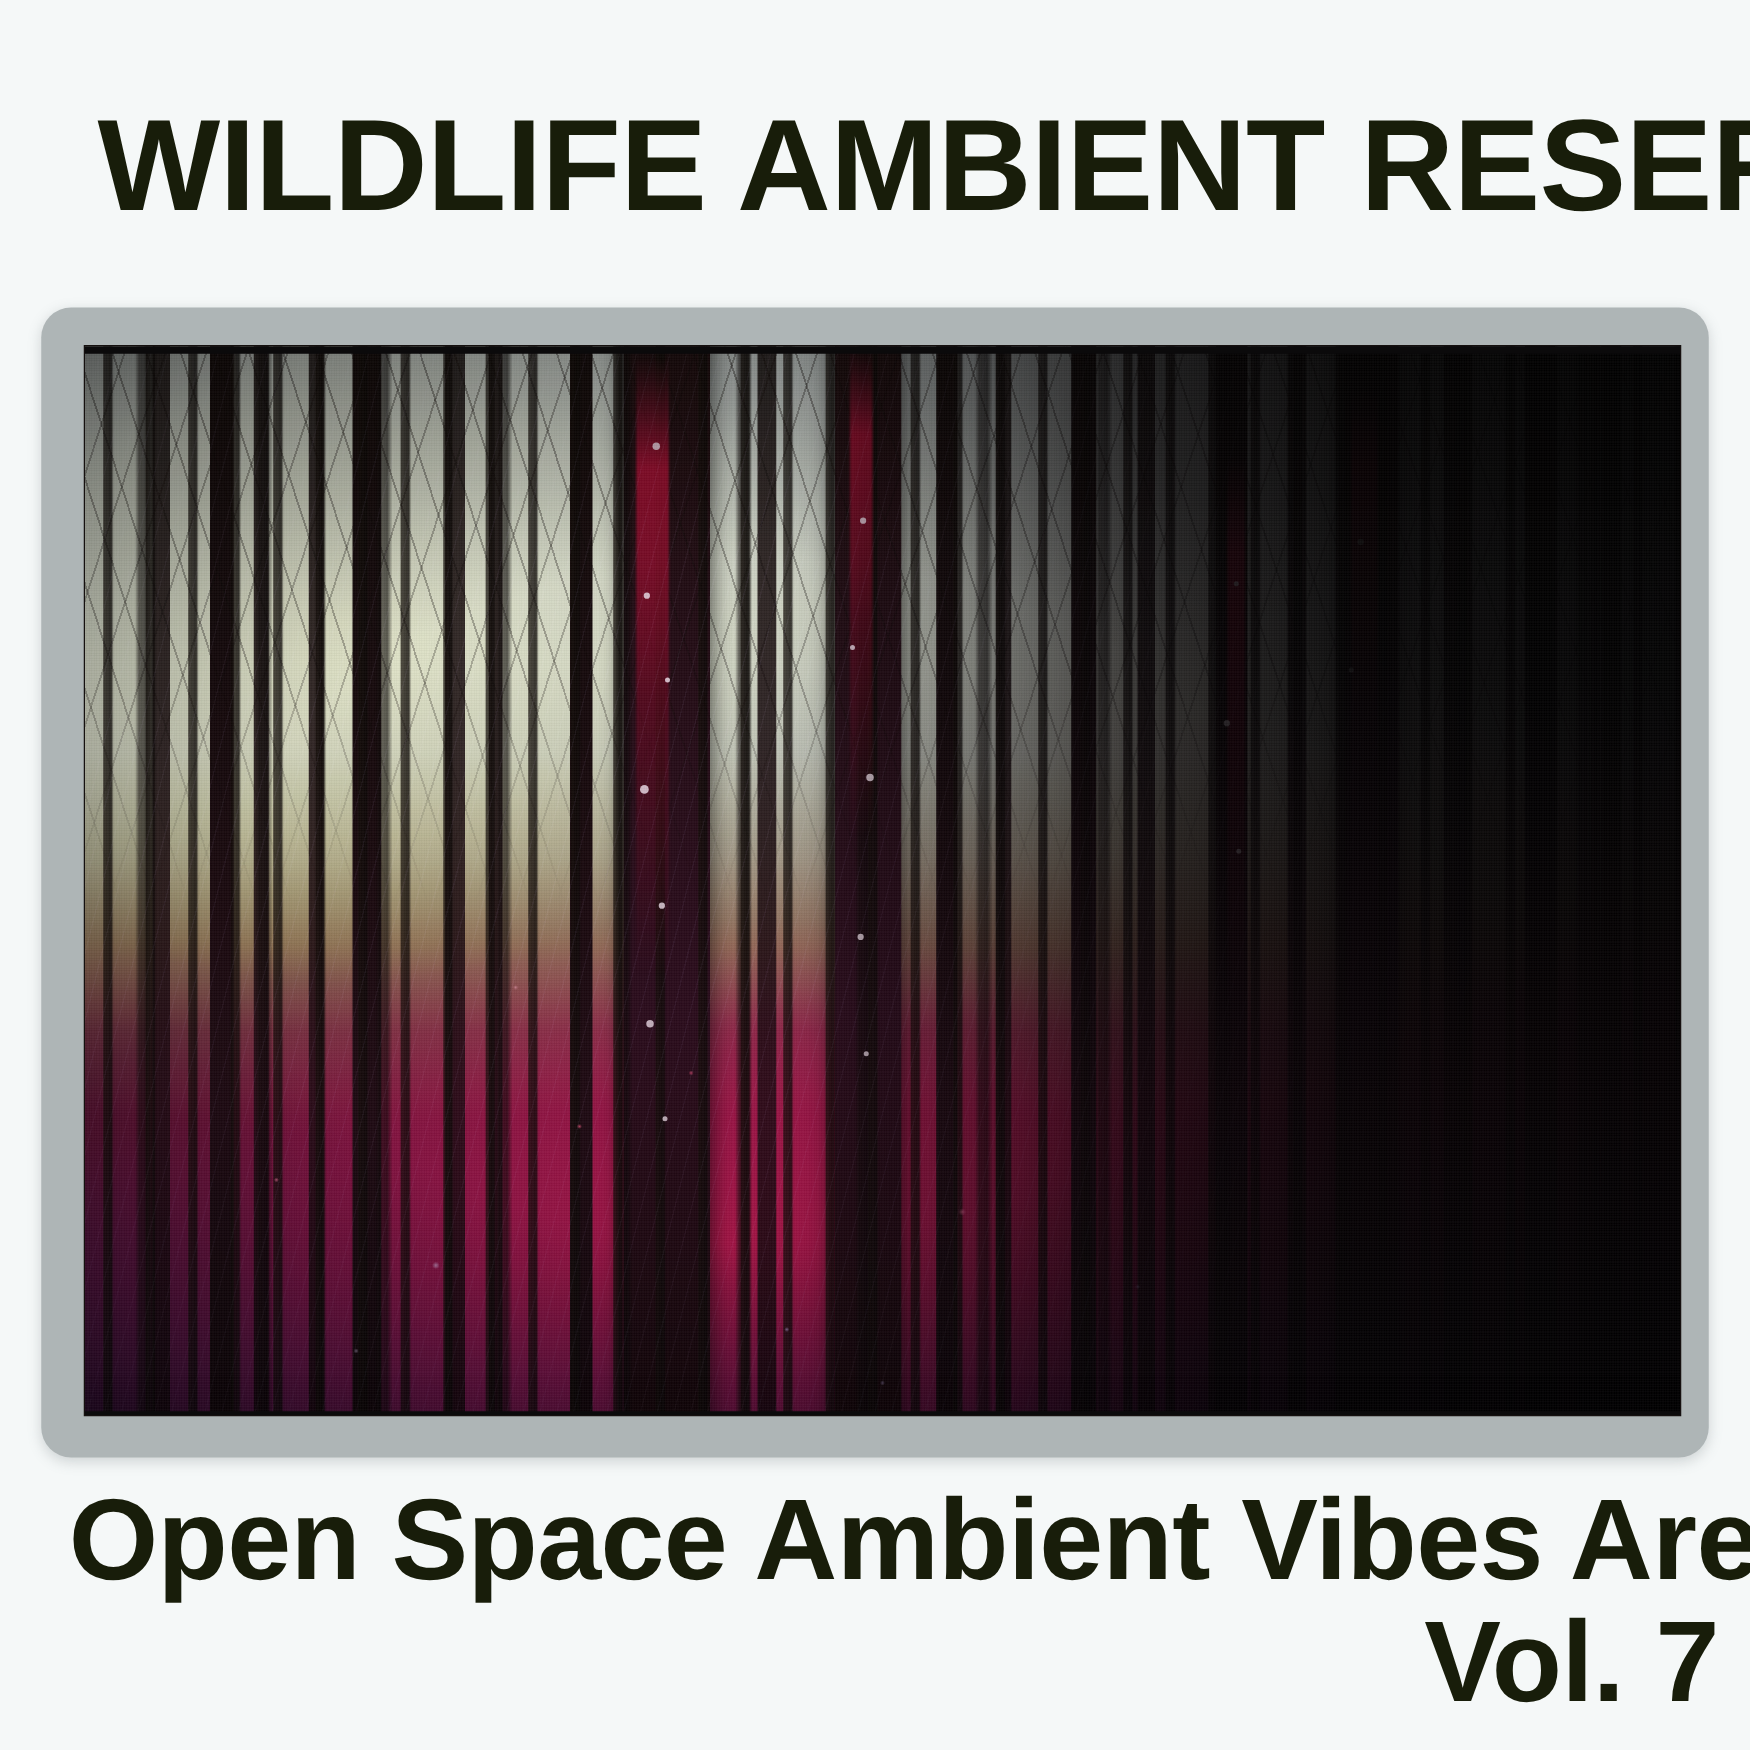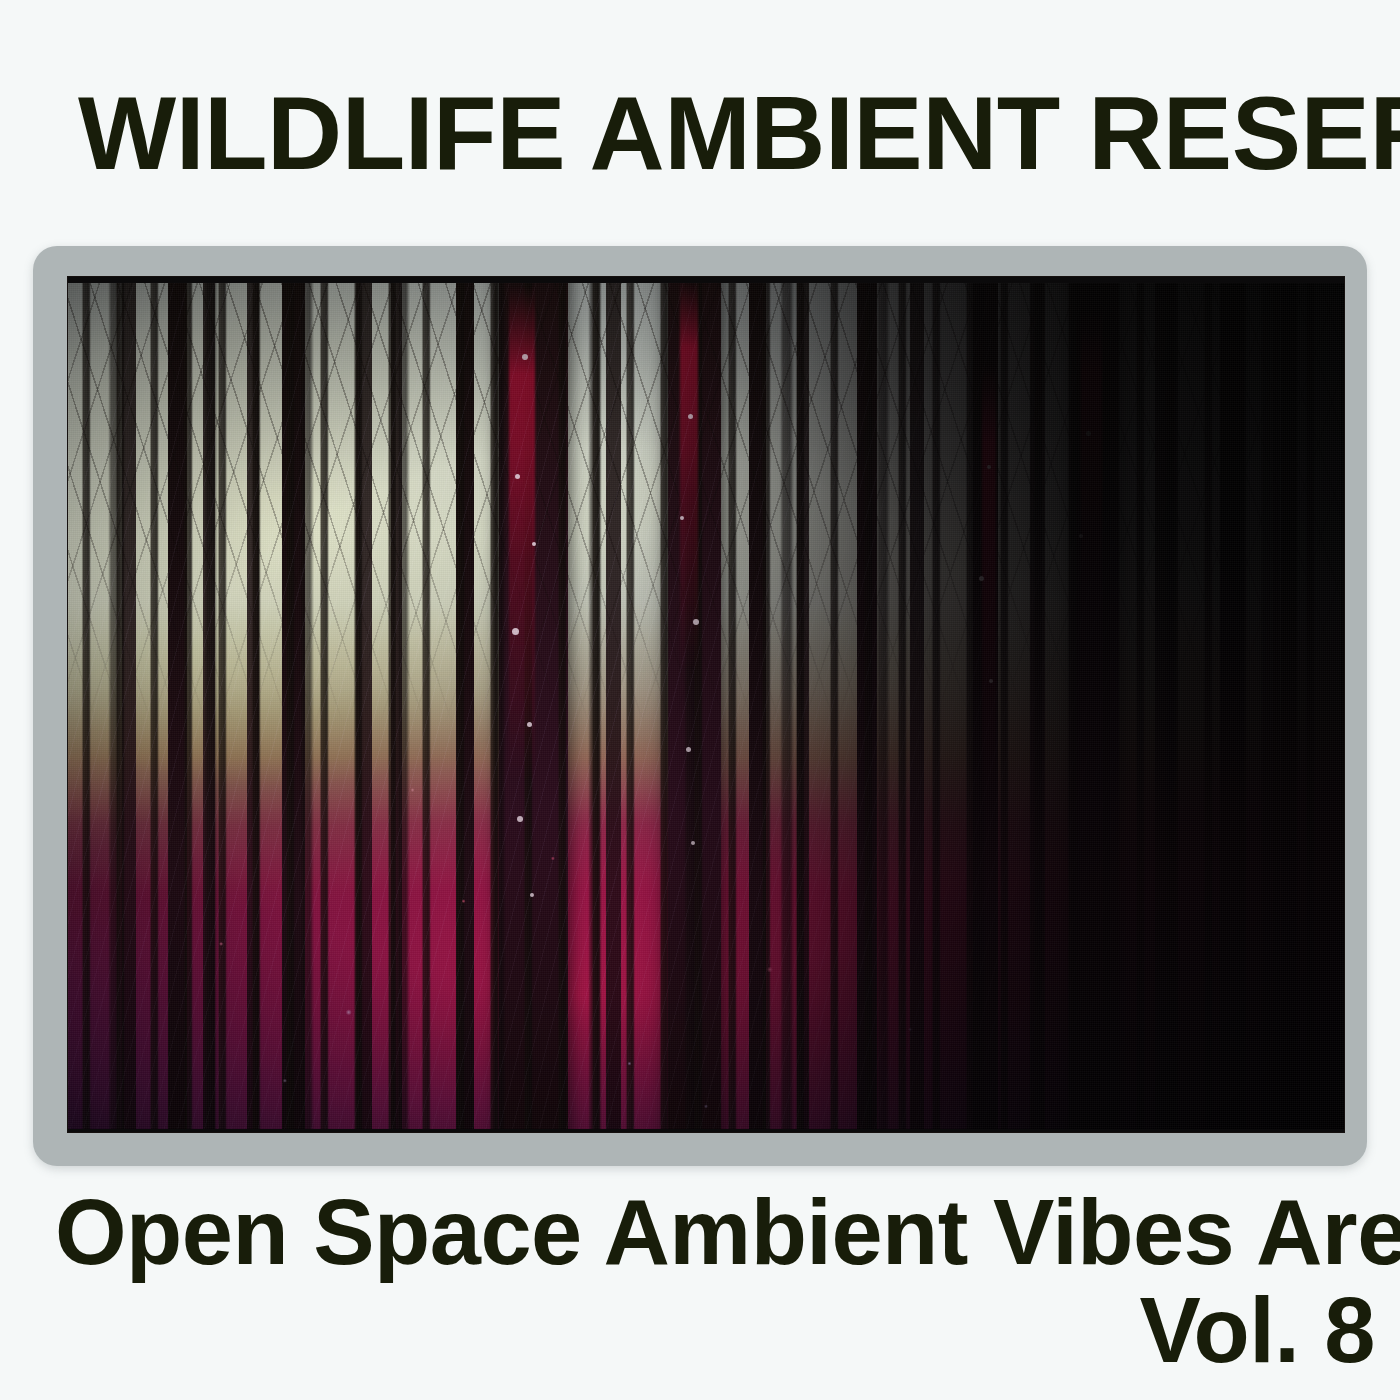--- a/index.html
+++ b/index.html
@@ -303,16 +303,16 @@
       <div class="layer l-vignette"></div>
       <div class="layer l-grain"></div>
 
       <div class="photo-topline"></div>
       <div class="photo-bottomline"></div>
     </div>
   </div>
 
   <div class="caption">
     <span class="line1">Open Space Ambient Vibes Area</span>
-    <span class="line2">Vol. 8</span>
+    <span class="line2">Vol. 7</span>
   </div>
 
 </div>
 
 </body></html>

